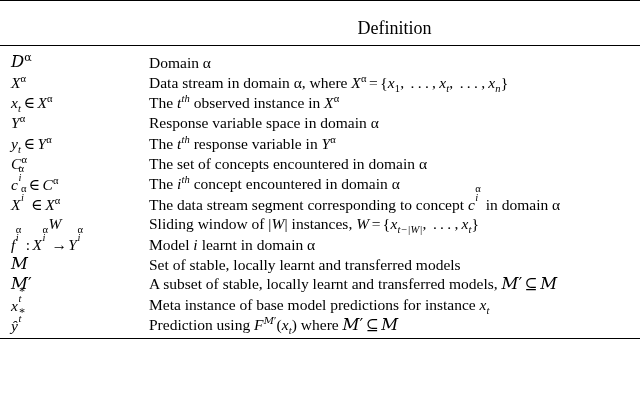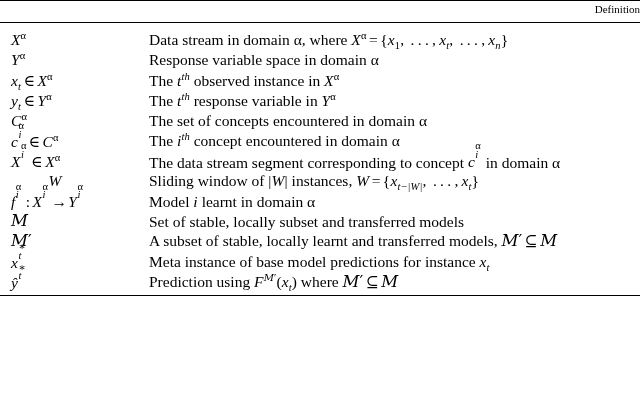--- a/index.html
+++ b/index.html
@@ -21,24 +21,24 @@
     table-layout: fixed;
   }
 
   #notation-table col.symbol-col { width: 139px; }
   #notation-table col.definition-col { width: 501px; }
 
   
   thead tr.header-row th {
     border-top: 1.6px solid #000;
     border-bottom: 1.1px solid #000;
-    padding: 2px 0 5px 0;
+    padding: 16px 0 5px 0;
     font-weight: normal;
-    font-size: 11px;
-    text-align: right;
+    font-size: 18px;
+    text-align: center;
     vertical-align: baseline;
     line-height: 1.25;
   }
   thead tr.header-row th.symbol-head {
     padding-left: 11px;
   }
   thead tr.header-row th.definition-head {
     padding-left: 10px;
   }
 
@@ -124,47 +124,55 @@
     <col class="definition-col">
   </colgroup>
   <thead>
     <tr class="header-row">
       <th class="symbol-head"></th>
       <th class="definition-head">Definition</th>
     </tr>
   </thead>
   <tbody>
 
+    <tr class="row-item">
+      <td class="symbol-cell">
+        <span class="m cal">D<sup class="sp up">α</sup></span>
+      </td>
+      <td class="definition-cell">
+        Domain <span class="m mu">α</span>
+      </td>
+    </tr>
 
     <tr class="row-item">
       <td class="symbol-cell">
         <span class="m">X<sup class="sp up">α</sup></span>
       </td>
       <td class="definition-cell">
         Data stream in domain <span class="m mu">α</span>, where
         <span class="m">X<sup class="sp up">α</sup></span><span class="op">=</span><span class="m mu">{</span><span class="m">x<sub class="sb up">1</sub></span><span class="m mu">,  . . . , </span><span class="m">x<sub class="sb">t</sub></span><span class="m mu">,  . . . , </span><span class="m">x<sub class="sb">n</sub></span><span class="m mu">}</span>
       </td>
     </tr>
 
     <tr class="row-item">
       <td class="symbol-cell">
-        <span class="m">Y<sup class="sp up">α</sup></span>
-      </td>
-      <td class="definition-cell">
-        Response variable space in domain <span class="m mu">α</span>
-      </td>
-    </tr>
-
-    <tr class="row-item">
-      <td class="symbol-cell">
         <span class="m">x<sub class="sb">t</sub><span class="op">∈</span>X<sup class="sp up">α</sup></span>
       </td>
       <td class="definition-cell">
         The <span class="m">t<sup class="sp">th</sup></span> observed instance in
         <span class="m">X<sup class="sp up">α</sup></span>
+      </td>
+    </tr>
+
+    <tr class="row-item">
+      <td class="symbol-cell">
+        <span class="m">Y<sup class="sp up">α</sup></span>
+      </td>
+      <td class="definition-cell">
+        Response variable space in domain <span class="m mu">α</span>
       </td>
     </tr>
 
     <tr class="row-item">
       <td class="symbol-cell">
         <span class="m">y<sub class="sb">t</sub><span class="op">∈</span>Y<sup class="sp up">α</sup></span>
       </td>
       <td class="definition-cell">
         The <span class="m">t<sup class="sp">th</sup></span> response variable in
         <span class="m">Y<sup class="sp up">α</sup></span>
@@ -218,21 +226,21 @@
         Model <span class="m">i</span> learnt in domain <span class="m mu">α</span>
       </td>
     </tr>
 
 
     <tr class="row-item">
       <td class="symbol-cell">
         <span class="m cal">M</span>
       </td>
       <td class="definition-cell">
-        Set of stable, locally subset and transferred models
+        Set of stable, locally learnt and transferred models
       </td>
     </tr>
 
     <tr class="row-item">
       <td class="symbol-cell">
         <span class="m cal">M<span class="mu">′</span></span>
       </td>
       <td class="definition-cell">
         A subset of stable, locally learnt and transferred models,
         <span class="m cal">M<span class="mu">′</span></span><span class="op">⊆</span><span class="m cal">M</span>

